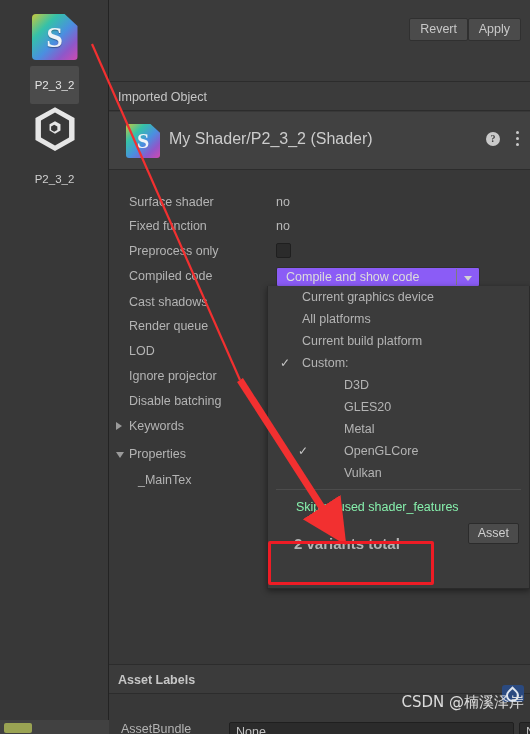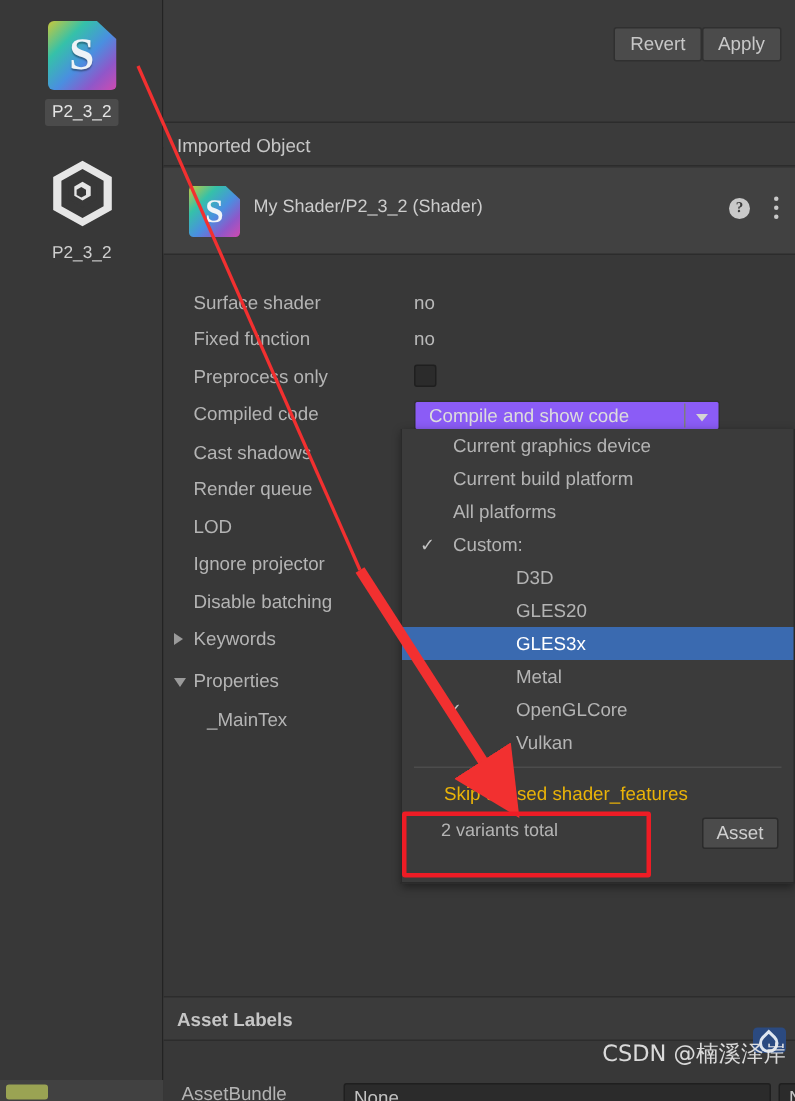--- a/index.html
+++ b/index.html
@@ -26,21 +26,21 @@
     position:relative;
     clip-path:polygon(0 0, 72% 0, 100% 26%, 100% 100%, 0 100%);
   }
   .icon-shader .glyph{
     position:absolute; inset:0; display:flex; align-items:center; justify-content:center;
     font-family:"Liberation Serif", serif; font-size:30px; font-weight:bold;
     color:#eef3f7; text-shadow:0 1px 1px rgba(0,0,0,.35);
   }
   .proj-label{
     display:inline-block; margin-top:6px; font-size:11.5px; color:#cfcfcf;
-    padding:3px 5px; border-radius:2px;
+    padding:13px 5px; border-radius:2px;
   }
   .proj-label.sel{ background:#4b4b4b; color:#e4e4e4; }
   .unity-cube{ width:50px; height:50px; margin:0 auto; display:block; }
 
   
   .inspector{
     position:absolute; left:109px; top:0; right:0; bottom:0;
     background:#383838;
   }
   .top-strip{
@@ -73,21 +73,21 @@
   .obj-icon{
     position:absolute; left:17px; top:12px; width:34px; height:34px; border-radius:3px;
     background:linear-gradient(135deg,#c8c83c 0%,#35c1a9 28%,#4a8fe0 55%,#8f57c9 78%,#d04ab0 100%);
     clip-path:polygon(0 0, 72% 0, 100% 26%, 100% 100%, 0 100%);
   }
   .obj-icon .glyph{
     position:absolute; inset:0; display:flex; align-items:center; justify-content:center;
     font-family:"Liberation Serif", serif; font-size:22px; font-weight:bold; color:#f0f4f8;
   }
   .obj-title{
-    position:absolute; left:60px; top:18px; font-size:12px; color:#cccccc;
+    position:absolute; left:60px; top:18px; font-size:16px; color:#cccccc;
   }
   .help-icon{
     position:absolute; right:30px; top:20px; width:14px; height:14px; border-radius:50%;
     background:#c9c9c9; color:#3b3b3b; font-size:10px; font-weight:bold;
     text-align:center; line-height:14px; font-family:"Liberation Serif", serif;
   }
   .kebab{ position:absolute; right:10px; top:19px; width:4px; height:16px; }
   .kebab i{ display:block; width:3px; height:3px; background:#c9c9c9; border-radius:50%; margin-bottom:3px; }
 
   
@@ -130,23 +130,23 @@
   .dd-item{
     position:relative; height:22px; line-height:22px;
     font-size:12.5px; color:#b4b4b4; padding-left:34px; white-space:nowrap;
   }
   .dd-item.indent{ padding-left:76px; }
   .dd-item.sel{ background:#3a6ab0; color:#ffffff; }
   .dd-item .chk{
     position:absolute; left:12px; top:0; font-size:12px; color:#c4c4c4;
   }
   .dd-sep{ height:1px; background:#4c4c4c; margin:5px 8px 5px 8px; }
-  .dd-foot{ position:relative; height:24px; line-height:24px; padding-left:28px; font-size:12.5px; color:#eab308; }
+  .dd-foot{ position:relative; height:24px; line-height:24px; padding-left:28px; font-size:12.5px; color:#86efac; }
   .dd-foot2{ position:relative; height:32px; }
-  .dd-foot2 .txt{ position:absolute; left:26px; top:1px; line-height:22px; font-size:12px; color:#b4b4b4; }
+  .dd-foot2 .txt{ position:absolute; left:26px; top:14px; line-height:22px; font-size:15px; color:#b4b4b4;font-weight:bold; }
   .btn-show{
     position:absolute; right:10px; top:4px;
     background:#4b4b4b; border:1px solid #2b2b2b; border-radius:2px;
     color:#cfcfcf; font-size:12.5px; padding:2px 9px; line-height:15px;
   }
 
   #asset-labels-hdr{ top:664px; font-weight:bold; }
   .assetbundle-row{
     position:absolute; left:0; right:0; top:718px; height:24px;
   }
@@ -292,38 +292,35 @@
     <div class="prop" style="top:468px">
       <span class="lab" style="left:29px">_MainTex</span>
     </div>
 
     <div class="dd-panel">
 
       <div class="dd-item">
         <span>Current graphics device</span>
       </div>
       <div class="dd-item">
+        <span>All platforms</span>
+      </div>
+      <div class="dd-item">
         <span>Current build platform</span>
-      </div>
-      <div class="dd-item">
-        <span>All platforms</span>
       </div>
       <div class="dd-item">
         <span class="chk">✓</span>
         <span>Custom:</span>
       </div>
 
       <div class="dd-item indent">
         <span>D3D</span>
       </div>
       <div class="dd-item indent">
         <span>GLES20</span>
-      </div>
-      <div class="dd-item indent sel">
-        <span>GLES3x</span>
       </div>
       <div class="dd-item indent">
         <span>Metal</span>
       </div>
       <div class="dd-item indent">
         <span class="chk" style="left:30px">✓</span>
         <span>OpenGLCore</span>
       </div>
       <div class="dd-item indent">
         <span>Vulkan</span>

